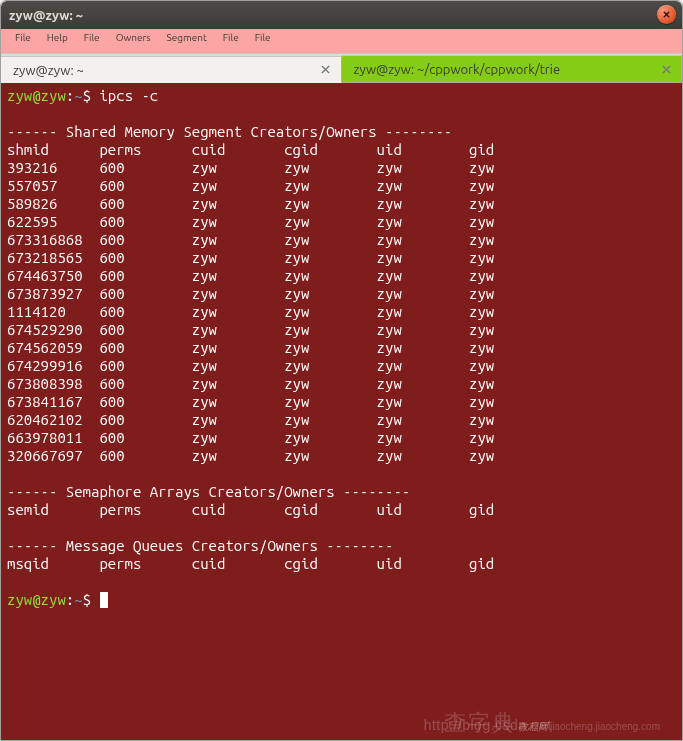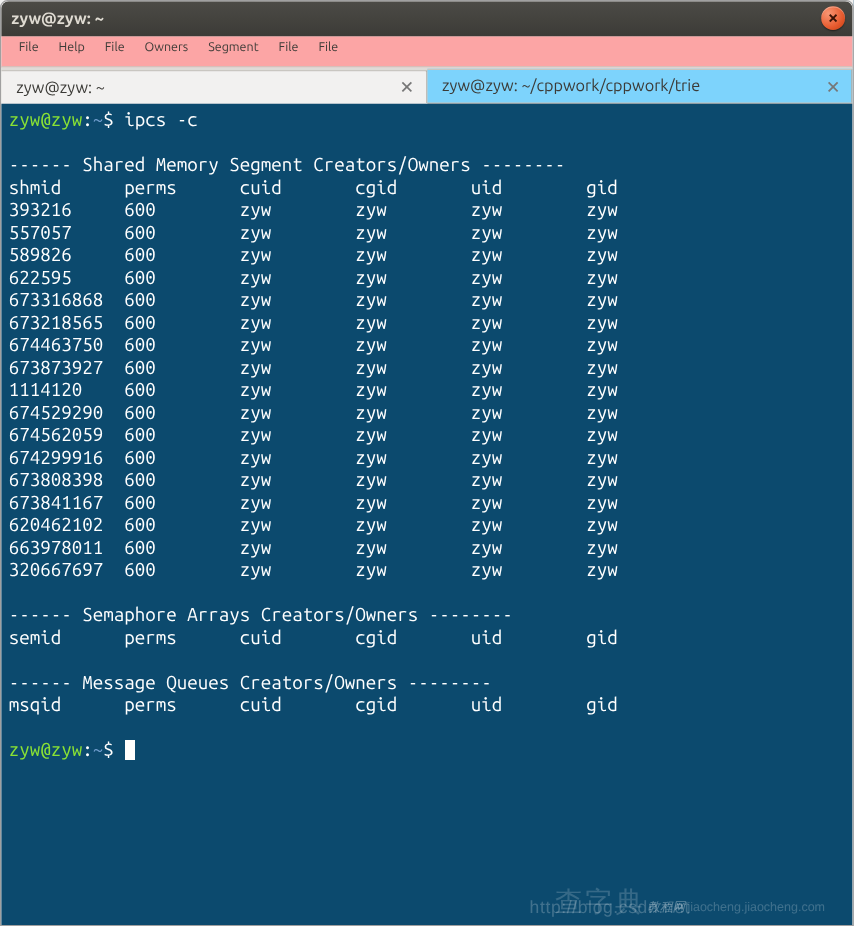--- a/index.html
+++ b/index.html
@@ -63,38 +63,38 @@
     flex: 1;
     height: 27px;
     display: flex;
     align-items: center;
     justify-content: space-between;
     padding: 0 8px 0 12px;
     font-size: 13px;
     color: #3c3b37;
     border-right: 1px solid #b0aca6;
     border-top: 1px solid #c9c6c1;
-    background: #7dd3fc;
+    background: #84cc16;
     cursor: pointer;
     position: relative;
   }
   .tab.active {
     background: #f2f1f0;
     border-top: 1px solid #c9c6c1;
     border-bottom: 1px solid #f2f1f0;
     margin-bottom: -1px;
   }
   .tab-close {
     width: 14px; height: 14px;
     display: flex; align-items: center; justify-content: center;
     color: #777;
     cursor: pointer;
   }
   .terminal-area {
-    background: #0c4a6e;
+    background: #7f1d1d;
     color: #ffffff;
     font-family: "Ubuntu Mono","DejaVu Sans Mono","Consolas",monospace;
     font-size: 15px;
     line-height: 18px;
     padding: 4px 6px;
     height: calc(100% - 28px - 25px - 29px);
     overflow: hidden;
     white-space: pre;
     position: relative;
   }

